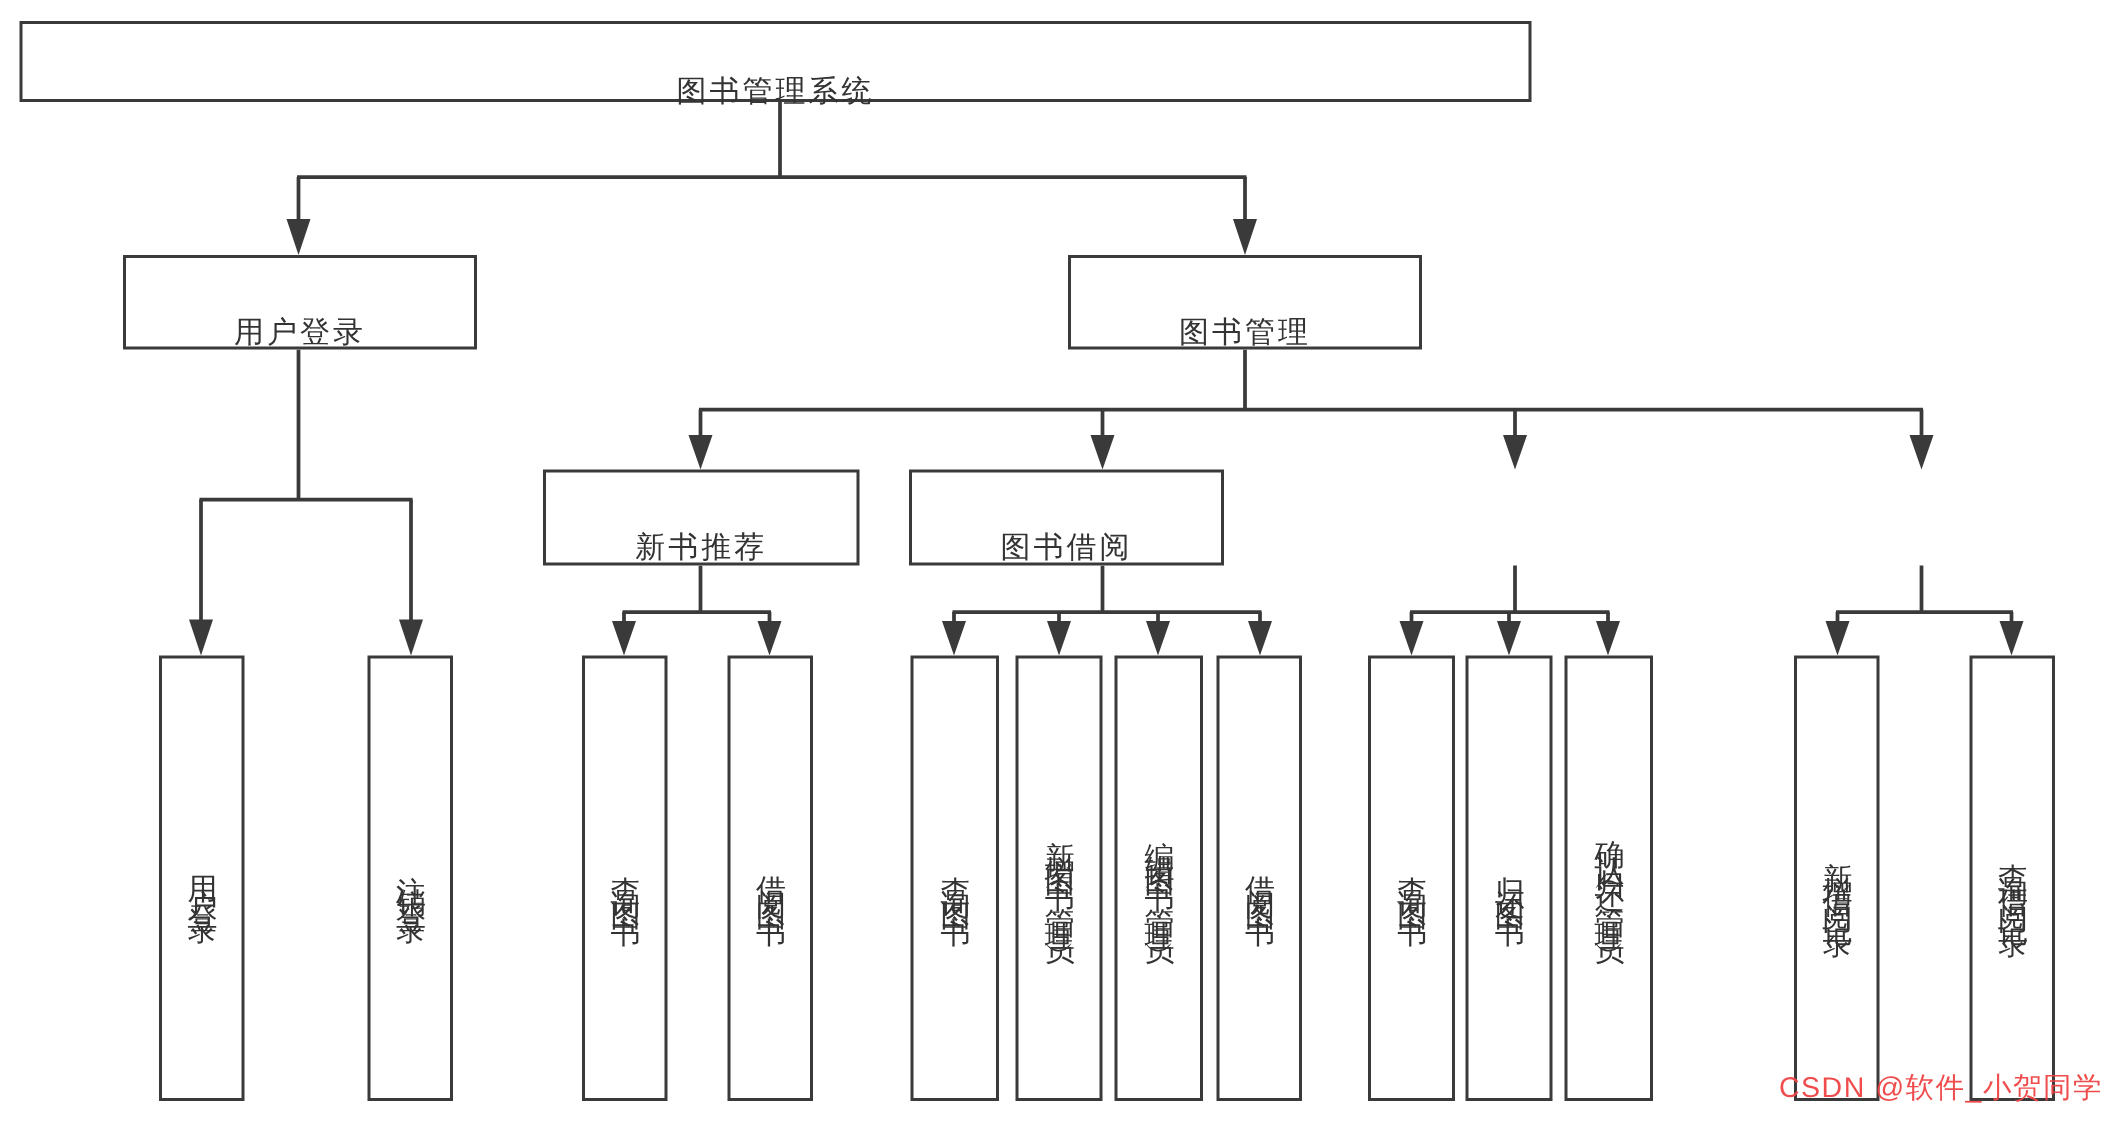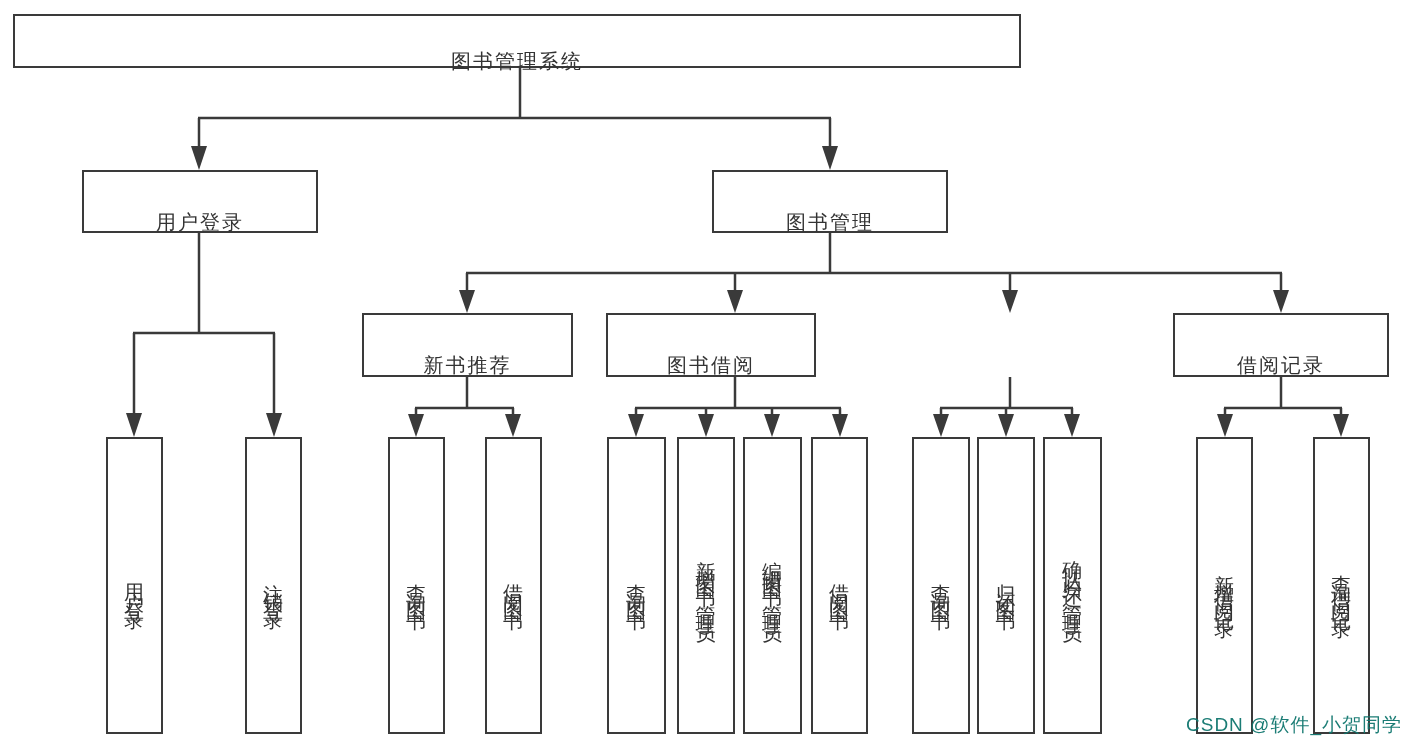--- a/index.html
+++ b/index.html
@@ -50,21 +50,21 @@
     letter-spacing: 9px;
     color: #333333;
     white-space: nowrap;
     line-height: 1;
   }
   #watermark {
     position: absolute;
     left: 1186px;
     top: 712px;
     font-size: 19px;
-    color: #0f766e;
+    color: #ef4444;
     opacity: 0.95;
     z-index: 3;
     white-space: nowrap;
     letter-spacing: 1px;
   }
 </style>
 </head>
 <body>
 
 <div id="canvas">
@@ -155,23 +155,20 @@
   <div class="node" style="left:712px; top:170px; width:236px; height:63px">
     <span class="hlabel">图书管理</span>
   </div>
 
   <div class="node" style="left:362px; top:313px; width:211px; height:64px">
     <span class="hlabel">新书推荐</span>
   </div>
   <div class="node" style="left:606px; top:313px; width:210px; height:64px">
     <span class="hlabel">图书借阅</span>
   </div>
-  <div class="node" style="left:1173px; top:313px; width:216px; height:64px">
-    <span class="hlabel">借阅记录</span>
-  </div>
 
   <div class="node leaf" style="left:106px; width:57px">
     <span class="vlabel">用户登录</span>
   </div>
   <div class="node leaf" style="left:245px; width:57px">
     <span class="vlabel">注销登录</span>
   </div>
 
   <div class="node leaf" style="left:388px; width:57px">
     <span class="vlabel">查询图书</span>

